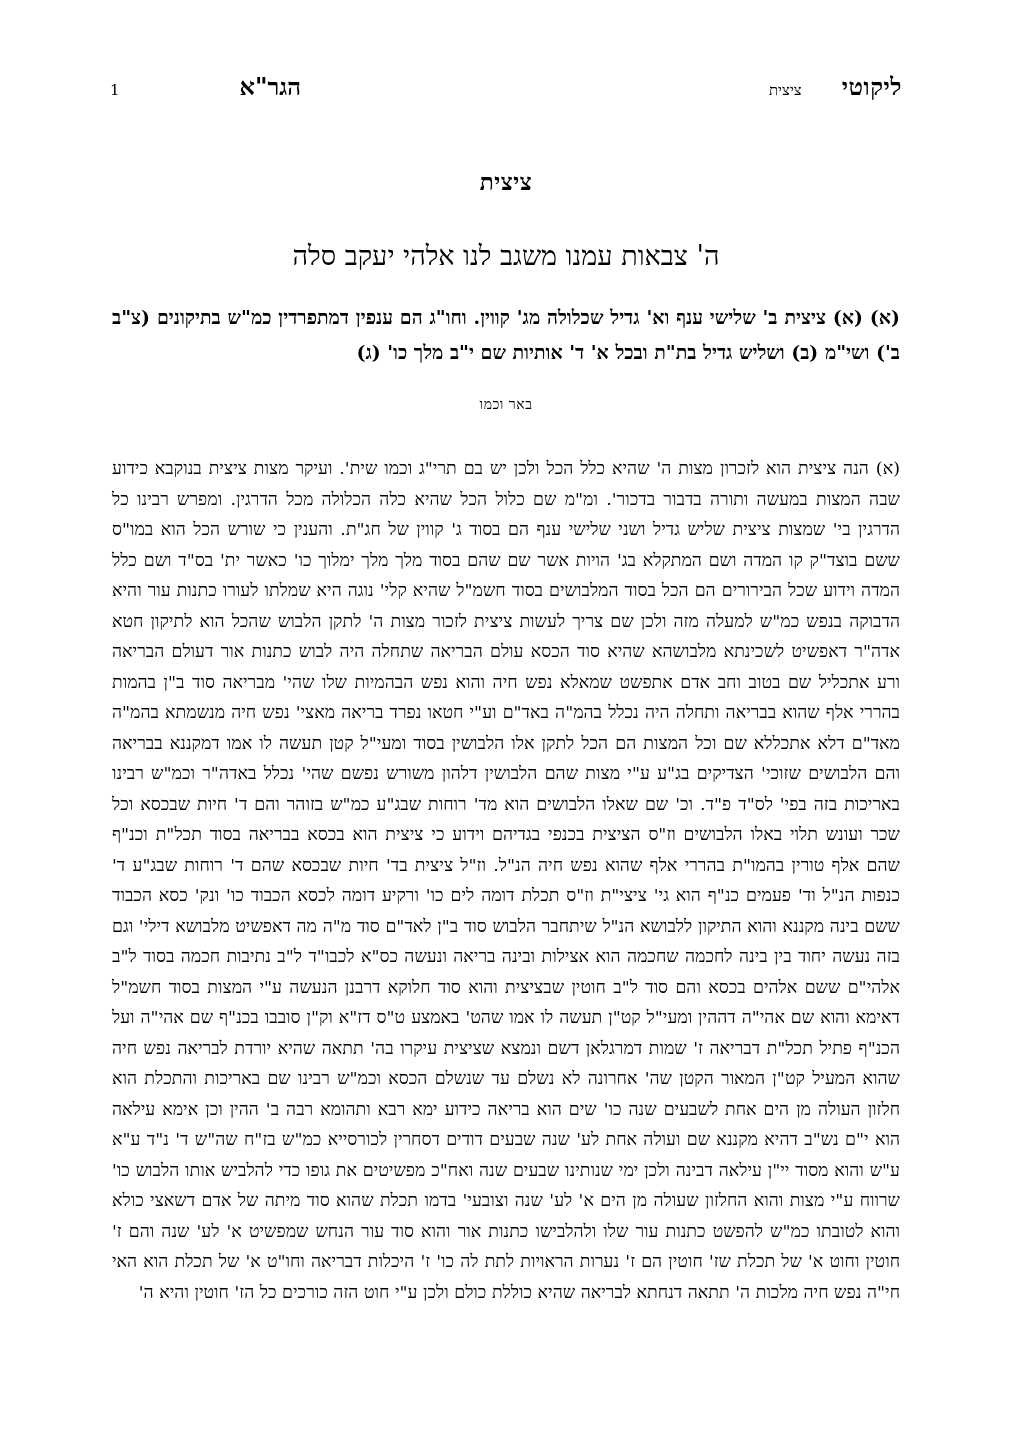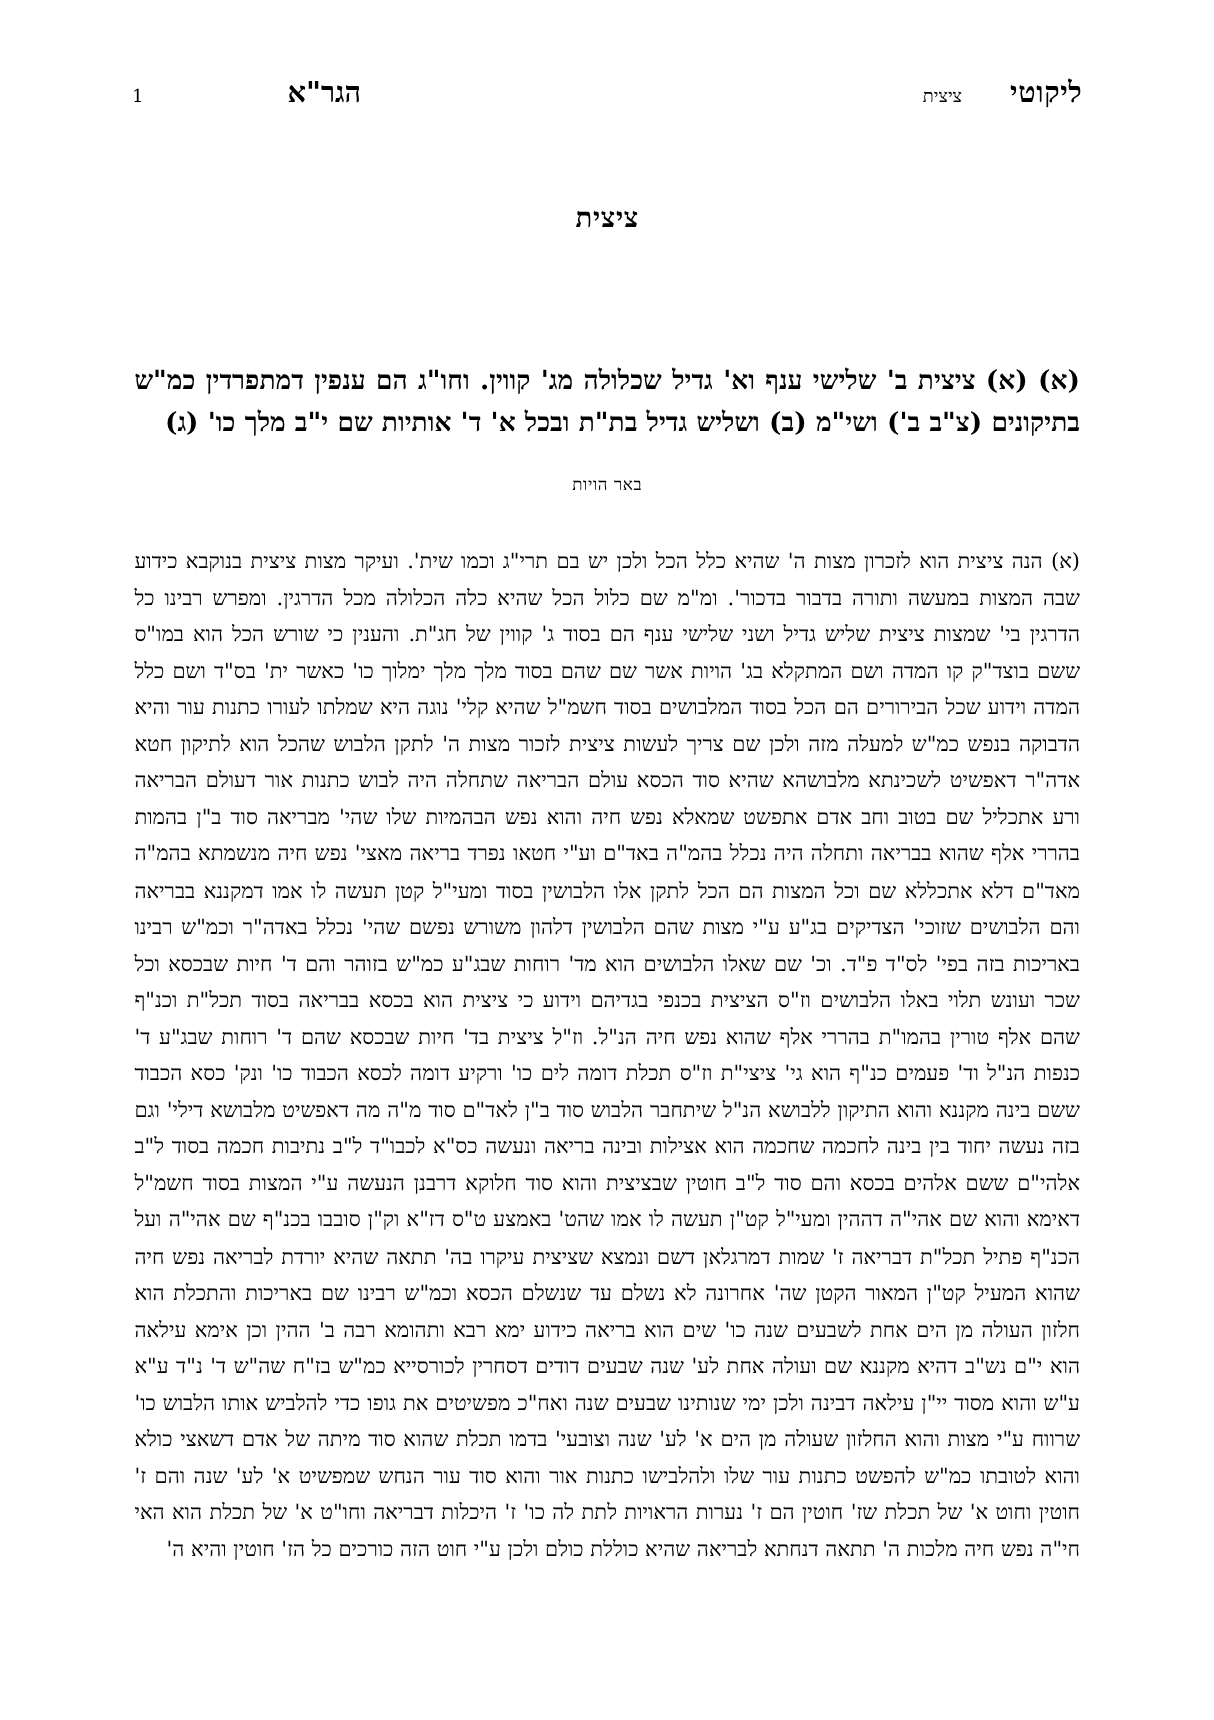--- a/index.html
+++ b/index.html
@@ -37,20 +37,21 @@
     flex-direction: row;
     align-items: baseline;
     justify-content: space-between;
     direction: rtl;
   }
   .rh-right {
     font-size: 24px;
     font-weight: 700;
     letter-spacing: 0.5px;
     white-space: nowrap;
+    margin-top: 10px;
   }
   .rh-center {
     font-size: 15px;
     font-weight: 400;
     white-space: nowrap;
     margin-right: 40px;
   }
   .rh-left-title {
     font-size: 24px;
     font-weight: 700;
@@ -85,21 +86,21 @@
     font-size: 27px;
     font-weight: 400;
   }
 
   
   .main-text {
     position: absolute;
     top: 300px;
     right: 112px;
     left: 112px;
-    font-size: 22px;
+    font-size: 19px;
     font-weight: 600;
     line-height: 35px;
     text-align: justify;
     text-align-last: right;
   }
 
   
   .commentary-head {
     position: absolute;
     top: 396px;
@@ -132,20 +133,21 @@
 
   <div class="running-head">
     <span class="rh-right">ליקוטי</span>
     <span class="rh-center">ציצית</span>
     <span class="rh-left-title">הגר"א</span>
     <span class="rh-pageno">1</span>
   </div>
 
   <div class="doc-title">ציצית</div>
 
+  <div class="verse-line">ה' צבאות עמנו משגב לנו אלהי יעקב סלה</div>
 
   <div class="main-text">(א)  (א) ציצית ב' שלישי ענף וא' גדיל שכלולה מג' קווין. וחו"ג הם ענפין דמתפרדין כמ"ש בתיקונים (צ"ב ב') ושי"מ (ב) ושליש גדיל בת"ת ובכל א' ד' אותיות שם י"ב מלך כו' (ג)</div>
 
-  <div class="commentary-head">באר הויות</div>
+  <div class="commentary-head">באר וכמו</div>
 
   <div class="commentary">(א) הנה ציצית הוא לזכרון מצות ה' שהיא כלל הכל ולכן יש בם תרי"ג וכמו שית'. ועיקר מצות ציצית בנוקבא כידוע שבה המצות במעשה ותורה בדבור בדכור'. ומ"מ שם כלול הכל שהיא כלה הכלולה מכל הדרגין. ומפרש רבינו כל הדרגין בי' שמצות ציצית שליש גדיל ושני שלישי ענף הם בסוד ג' קווין של חג"ת. והענין כי שורש הכל הוא במו"ס ששם בוצד"ק קו המדה ושם המתקלא בג' הויות אשר שם שהם בסוד מלך מלך ימלוך כו' כאשר ית' בס"ד ושם כלל המדה וידוע שכל הבירורים הם הכל בסוד המלבושים בסוד חשמ"ל שהיא קלי' נוגה היא שמלתו לעורו כתנות עור והיא הדבוקה בנפש כמ"ש למעלה מזה ולכן שם צריך לעשות ציצית לזכור מצות ה' לתקן הלבוש שהכל הוא לתיקון חטא אדה"ר דאפשיט לשכינתא מלבושהא שהיא סוד הכסא עולם הבריאה שתחלה היה לבוש כתנות אור דעולם הבריאה ורע אתכליל שם בטוב וחב אדם אתפשט שמאלא נפש חיה והוא נפש הבהמיות שלו שהי' מבריאה סוד ב"ן בהמות בהררי אלף שהוא בבריאה ותחלה היה נכלל בהמ"ה באד"ם וע"י חטאו נפרד בריאה מאצי' נפש חיה מנשמתא בהמ"ה מאד"ם דלא אתכללא שם וכל המצות הם הכל לתקן אלו הלבושין בסוד ומעי"ל קטן תעשה לו אמו דמקננא בבריאה והם הלבושים שזוכי' הצדיקים בג"ע ע"י מצות שהם הלבושין דלהון משורש נפשם שהי' נכלל באדה"ר וכמ"ש רבינו באריכות בזה בפי' לס"ד פ"ד. וכ' שם שאלו הלבושים הוא מד' רוחות שבג"ע כמ"ש בזוהר והם ד' חיות שבכסא וכל שכר ועונש תלוי באלו הלבושים וז"ס הציצית בכנפי בגדיהם וידוע כי ציצית הוא בכסא בבריאה בסוד תכל"ת וכנ"ף שהם אלף טורין בהמו"ת בהררי אלף שהוא נפש חיה הנ"ל. וז"ל ציצית בד' חיות שבכסא שהם ד' רוחות שבג"ע ד' כנפות הנ"ל וד' פעמים כנ"ף הוא גי' ציצי"ת וז"ס תכלת דומה לים כו' ורקיע דומה לכסא הכבוד כו' ונק' כסא הכבוד ששם בינה מקננא והוא התיקון ללבושא הנ"ל שיתחבר הלבוש סוד ב"ן לאד"ם סוד מ"ה מה דאפשיט מלבושא דילי' וגם בזה נעשה יחוד בין בינה לחכמה שחכמה הוא אצילות ובינה בריאה ונעשה כס"א לכבו"ד ל"ב נתיבות חכמה בסוד ל"ב אלהי"ם ששם אלהים בכסא והם סוד ל"ב חוטין שבציצית והוא סוד חלוקא דרבנן הנעשה ע"י המצות בסוד חשמ"ל דאימא והוא שם אהי"ה דההין ומעי"ל קט"ן תעשה לו אמו שהט' באמצע ט"ס דז"א וק"ן סובבו בכנ"ף שם אהי"ה ועל הכנ"ף פתיל תכל"ת דבריאה ז' שמות דמרגלאן דשם ונמצא שציצית עיקרו בה' תתאה שהיא יורדת לבריאה נפש חיה שהוא המעיל קט"ן המאור הקטן שה' אחרונה לא נשלם עד שנשלם הכסא וכמ"ש רבינו שם באריכות והתכלת הוא חלזון העולה מן הים אחת לשבעים שנה כו' שים הוא בריאה כידוע ימא רבא ותהומא רבה ב' ההין וכן אימא עילאה הוא י"ם נש"ב דהיא מקננא שם ועולה אחת לע' שנה שבעים דודים דסחרין לכורסייא כמ"ש בז"ח שה"ש ד' נ"ד ע"א ע"ש והוא מסוד יי"ן עילאה דבינה ולכן ימי שנותינו שבעים שנה ואח"כ מפשיטים את גופו כדי להלביש אותו הלבוש כו' שרווח ע"י מצות והוא החלזון שעולה מן הים א' לע' שנה וצובעי' בדמו תכלת שהוא סוד מיתה של אדם דשאצי כולא והוא לטובתו כמ"ש להפשט כתנות עור שלו ולהלבישו כתנות אור והוא סוד עור הנחש שמפשיט א' לע' שנה והם ז' חוטין וחוט א' של תכלת שז' חוטין הם ז' נערות הראויות לתת לה כו' ז' היכלות דבריאה וחו"ט א' של תכלת הוא האי חי"ה נפש חיה מלכות ה' תתאה דנחתא לבריאה שהיא כוללת כולם ולכן ע"י חוט הזה כורכים כל הז' חוטין והיא ה'</div>
 
 </div>
 
 </body></html>

